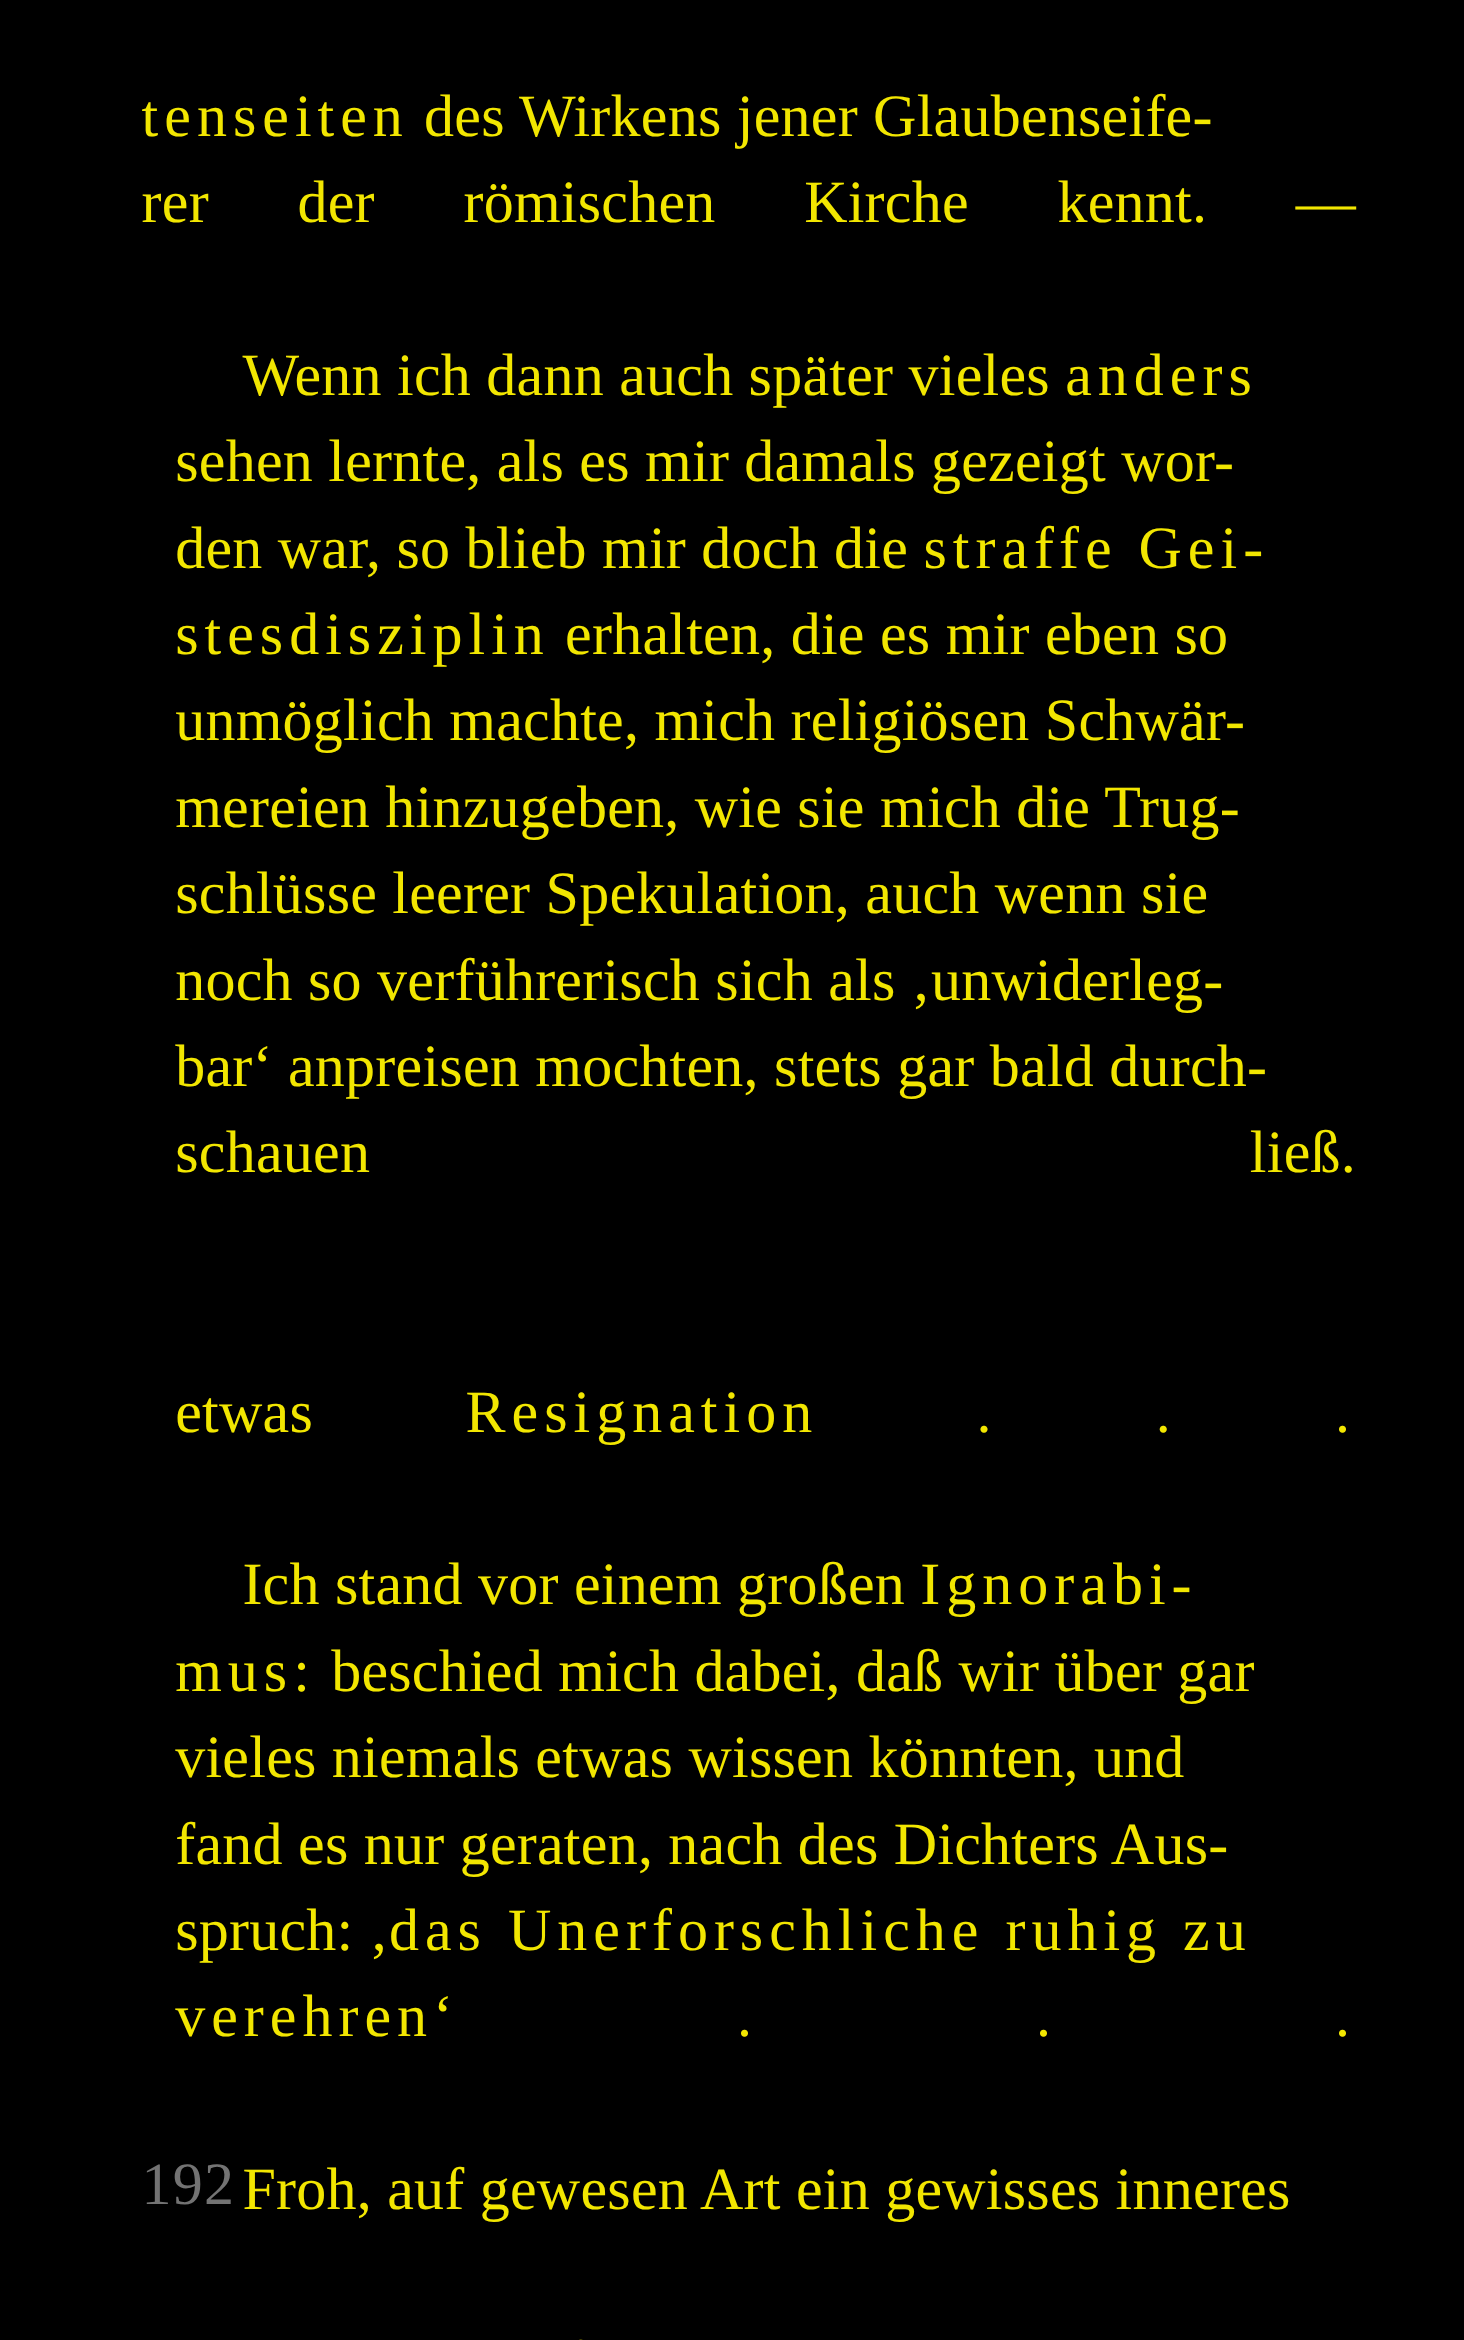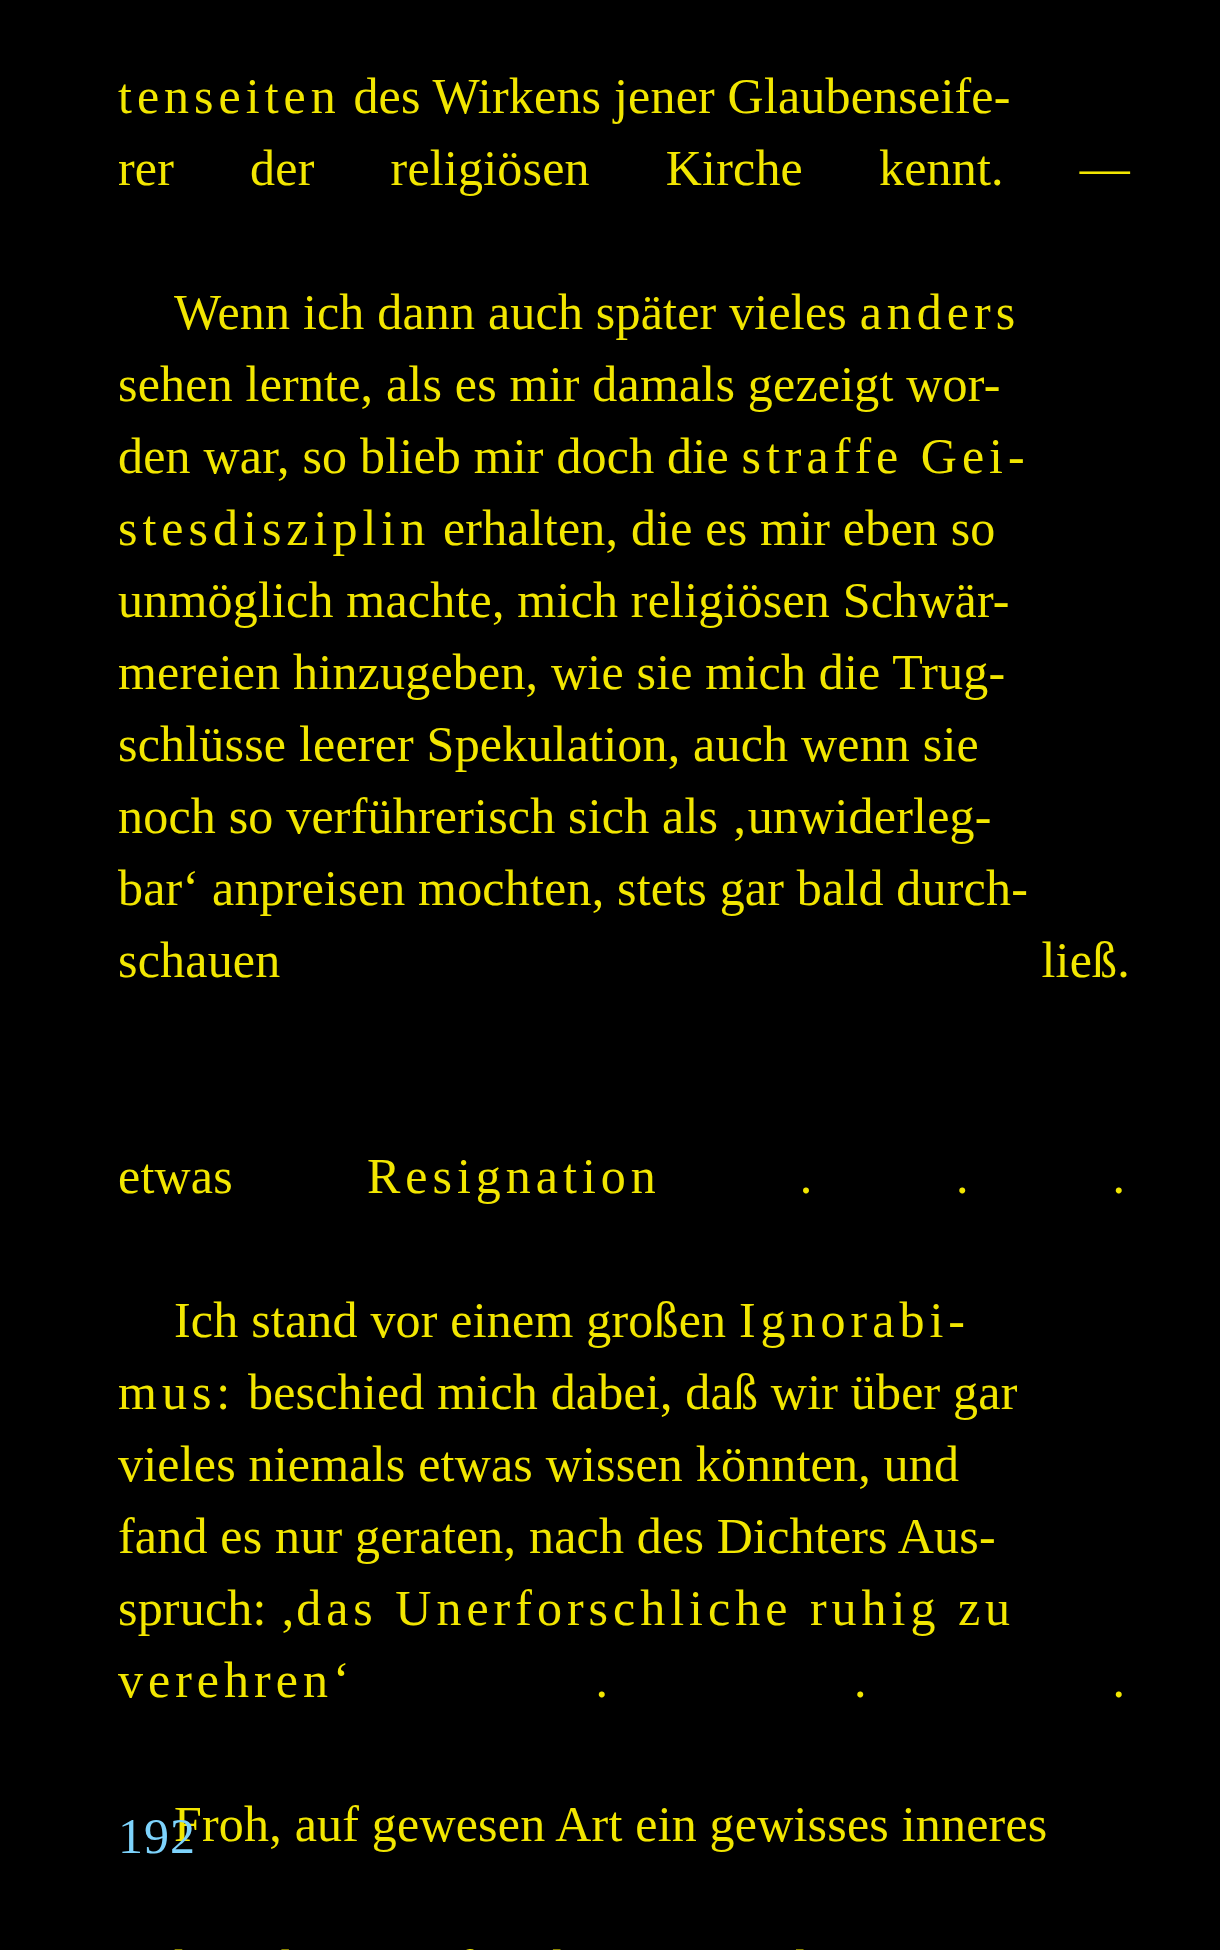--- a/index.html
+++ b/index.html
@@ -30,49 +30,49 @@
     color: #f2e600;
     font-size: 50px;
     line-height: 72px;
     text-align: justify;
     text-justify: inter-word;
     margin: 0;
     letter-spacing: 0.2px;
   }
   .para.indent {
     text-indent: 56px;
+    margin-left: 28px;
   }
   
   .para::after {
     content: "";
     display: inline-block;
     width: 100%;
   }
   .spaced {
     letter-spacing: 5px;
   }
   .folio {
     position: absolute;
     left: 118px;
     top: 1790px;
-    color: #7dd3fc;
+    color: #737373;
     font-size: 50px;
     line-height: 60px;
     letter-spacing: 1px;
-    margin-top: 16px;
   }
 </style>
 </head>
 <body>
 
 <div class="page">
 
   <div class="text-column" id="text-column">
 
-  <p class="para"><span><span class="spaced">tenseiten</span><span> des Wirkens jener Glaubenseife-</span></span><br><span><span>rer der religiösen Kirche kennt. —</span></span></p>
+  <p class="para"><span><span class="spaced">tenseiten</span><span> des Wirkens jener Glaubenseife-</span></span><br><span><span>rer der römischen Kirche kennt. —</span></span></p>
       <p class="para indent"><span><span>Wenn ich dann auch später vieles </span><span class="spaced">anders</span></span><br><span><span>sehen lernte, als es mir damals gezeigt wor-</span></span><br><span><span>den war, so blieb mir doch die </span><span class="spaced">straffe Gei-</span></span><br><span><span class="spaced">stesdisziplin</span><span> erhalten, die es mir eben so</span></span><br><span><span>unmöglich machte, mich religiösen Schwär-</span></span><br><span><span>mereien hinzugeben, wie sie mich die Trug-</span></span><br><span><span>schlüsse leerer Spekulation, auch wenn sie</span></span><br><span><span>noch so verführerisch sich als ‚unwiderleg-</span></span><br><span><span>bar‘ anpreisen mochten, stets gar bald durch-</span></span><br><span><span>schauen ließ.</span></span></p>
       <p class="para indent"><br><span><span>etwas </span><span class="spaced">Resignation . . .</span></span></p>
       <p class="para indent"><span><span>Ich stand vor einem großen </span><span class="spaced">Ignorabi-</span></span><br><span><span class="spaced">mus:</span><span> beschied mich dabei, daß wir über gar</span></span><br><span><span>vieles niemals etwas wissen könnten, und</span></span><br><span><span>fand es nur geraten, nach des Dichters Aus-</span></span><br><span><span>spruch: ‚</span><span class="spaced">das Unerforschliche ruhig zu</span></span><br><span><span class="spaced">verehren‘ . . .</span></span></p>
       <p class="para indent"><span><span>Froh, auf gewesen Art ein gewisses inneres</span></span><br><br><span><span>sicher kein aufmerksamer Zuhörer gewesen,</span></span></p>
     </div>
 
   <div class="folio">192</div>
 
 </div>
 

